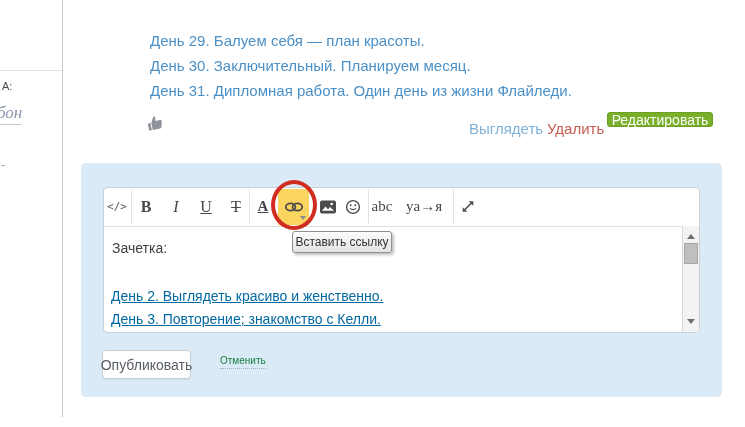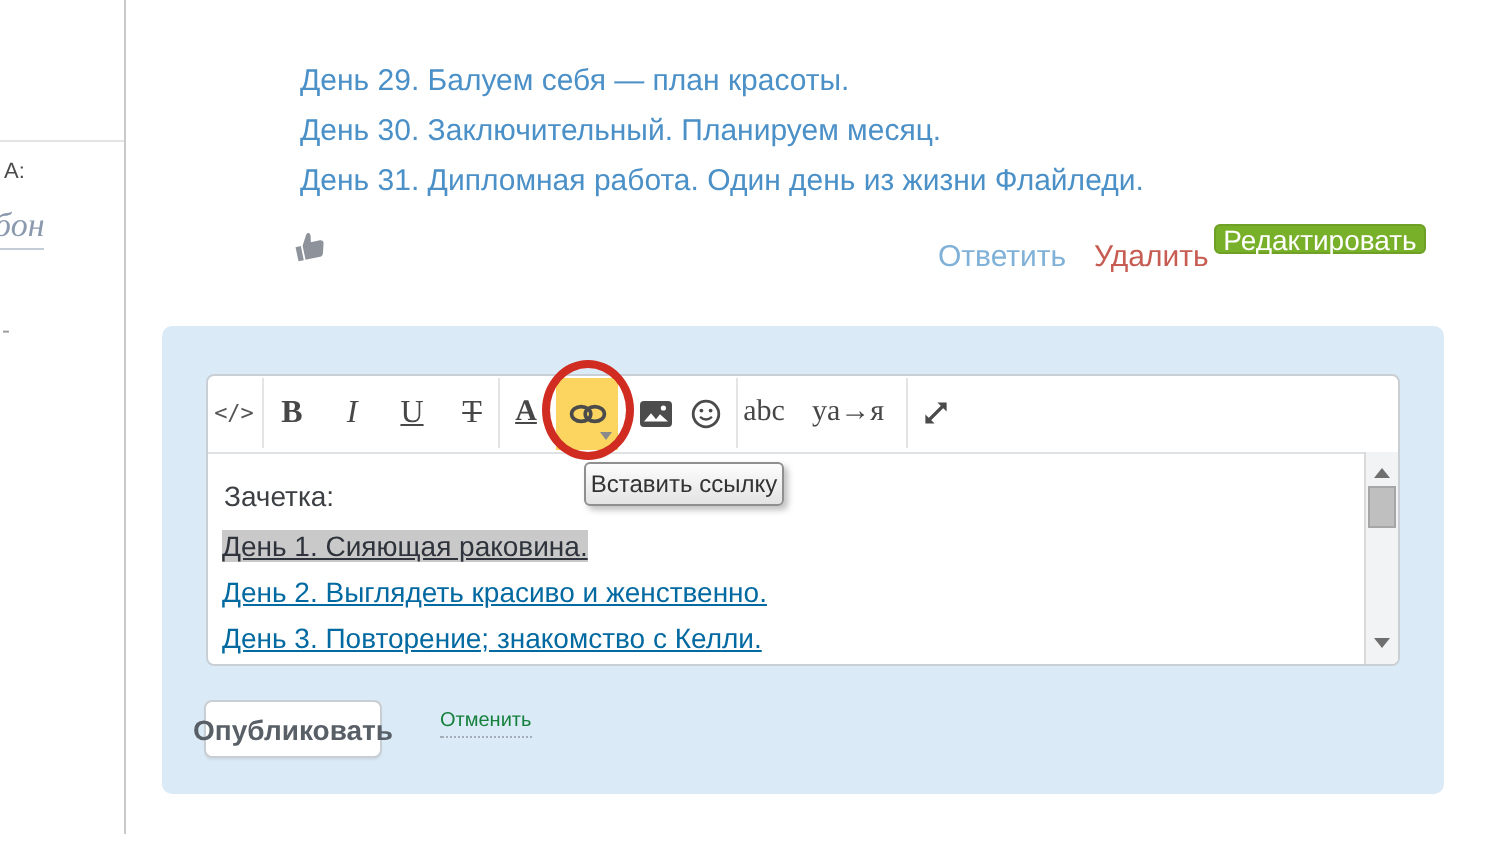--- a/index.html
+++ b/index.html
@@ -71,21 +71,21 @@
                border-right:4px solid transparent;border-bottom:5px solid #6f6f6f;cursor:pointer;}
   .sb-arrow-down{position:absolute;left:4px;bottom:8px;width:0;height:0;border-left:4px solid transparent;
                border-right:4px solid transparent;border-top:5px solid #6f6f6f;cursor:pointer;}
   .sb-thumb{position:absolute;left:1px;top:17px;width:12px;height:19px;background:#bfbfbf;
             border:1px solid #a6a6a6;cursor:grab;}
 
   
   .publish-btn{position:absolute;left:102px;top:350px;width:89px;height:29px;background:#fff;
                border:1px solid #c9ced3;border-radius:4px;box-sizing:border-box;color:#595f66;
                font-size:14px;display:flex;align-items:center;justify-content:center;cursor:pointer;
-               box-shadow:0 1px 1px rgba(0,0,0,0.06);font-weight:bold;}
+               box-shadow:0 1px 1px rgba(0,0,0,0.06);}
   .cancel-link{position:absolute;left:220px;top:355px;font-size:10px;color:#15803d;
                border-bottom:1px dotted #a3aeb9;padding-bottom:2px;cursor:pointer;}
 </style>
 </head>
 <body>
 
 <div id="page">
 
   <div class="v-divider"></div>
   <div class="sb-hr"></div>
@@ -95,21 +95,21 @@
 
   <div class="c-line" style="top:32px">День 29. Балуем себя — план красоты.</div>
   <div class="c-line" style="top:57px">День 30. Заключительный. Планируем месяц.</div>
   <div class="c-line" style="top:82px">День 31. Дипломная работа. Один день из жизни Флайледи.</div>
 
   <div class="thumb">
     <svg width="18" height="18" viewBox="0 0 20 20" style="transform:rotate(-12deg)">
       <path d="M2 9h3v8H2z M6 17V9l3.2-5.5c.9-1.6 2.6-.7 2.3 1L10.9 8H16c1.2 0 2 .9 1.7 2l-1.5 5.5c-.3 1-1 1.5-2 1.5H6z" fill="#8d929b"></path>
     </svg>
   </div>
-  <div class="act-reply">Ответить</div>
+  <div class="act-reply">Выглядеть</div>
   <div class="act-delete">Удалить</div>
   <div class="act-edit">Редактировать</div>
 
   <div class="panel"></div>
 
   <div class="editor">
     <div class="toolbar">
       <span class="tb tb-code" style="left:13px">&lt;/&gt;</span>
       <span class="tb-sep" style="left:27px"></span>
       <span class="tb tb-b" style="left:42px">B</span>
@@ -149,23 +149,20 @@
       <span class="tb-iconwrap" style="left:364px">
         <svg width="15" height="15" viewBox="0 0 15 15">
           <path d="M4 11 L11 4" stroke="#4b4b4b" stroke-width="1.6"></path>
           <path d="M8.2 2.2 L12.8 2.2 L12.8 6.8 Z" fill="#4b4b4b"></path>
           <path d="M6.8 12.8 L2.2 12.8 L2.2 8.2 Z" fill="#4b4b4b"></path>
         </svg>
       </span>
     </div>
 
     <div class="ed-line ed-heading" style="top:52px">Зачетка:</div>
-    <div class="ed-line" style="top:77px;left:7px">
-      <span class="ed-selected">День 1. Сияющая раковина.</span>
-    </div>
     <div class="ed-line" style="top:100px;left:7px">
       <span class="ed-link">День 2. Выглядеть красиво и женственно.</span>
     </div>
     <div class="ed-line" style="top:123px;left:7px">
       <span class="ed-link">День 3. Повторение; знакомство с Келли.</span>
     </div>
 
     <div class="scrollbar">
       <span class="sb-arrow-up"></span>
       <span class="sb-thumb"></span>

